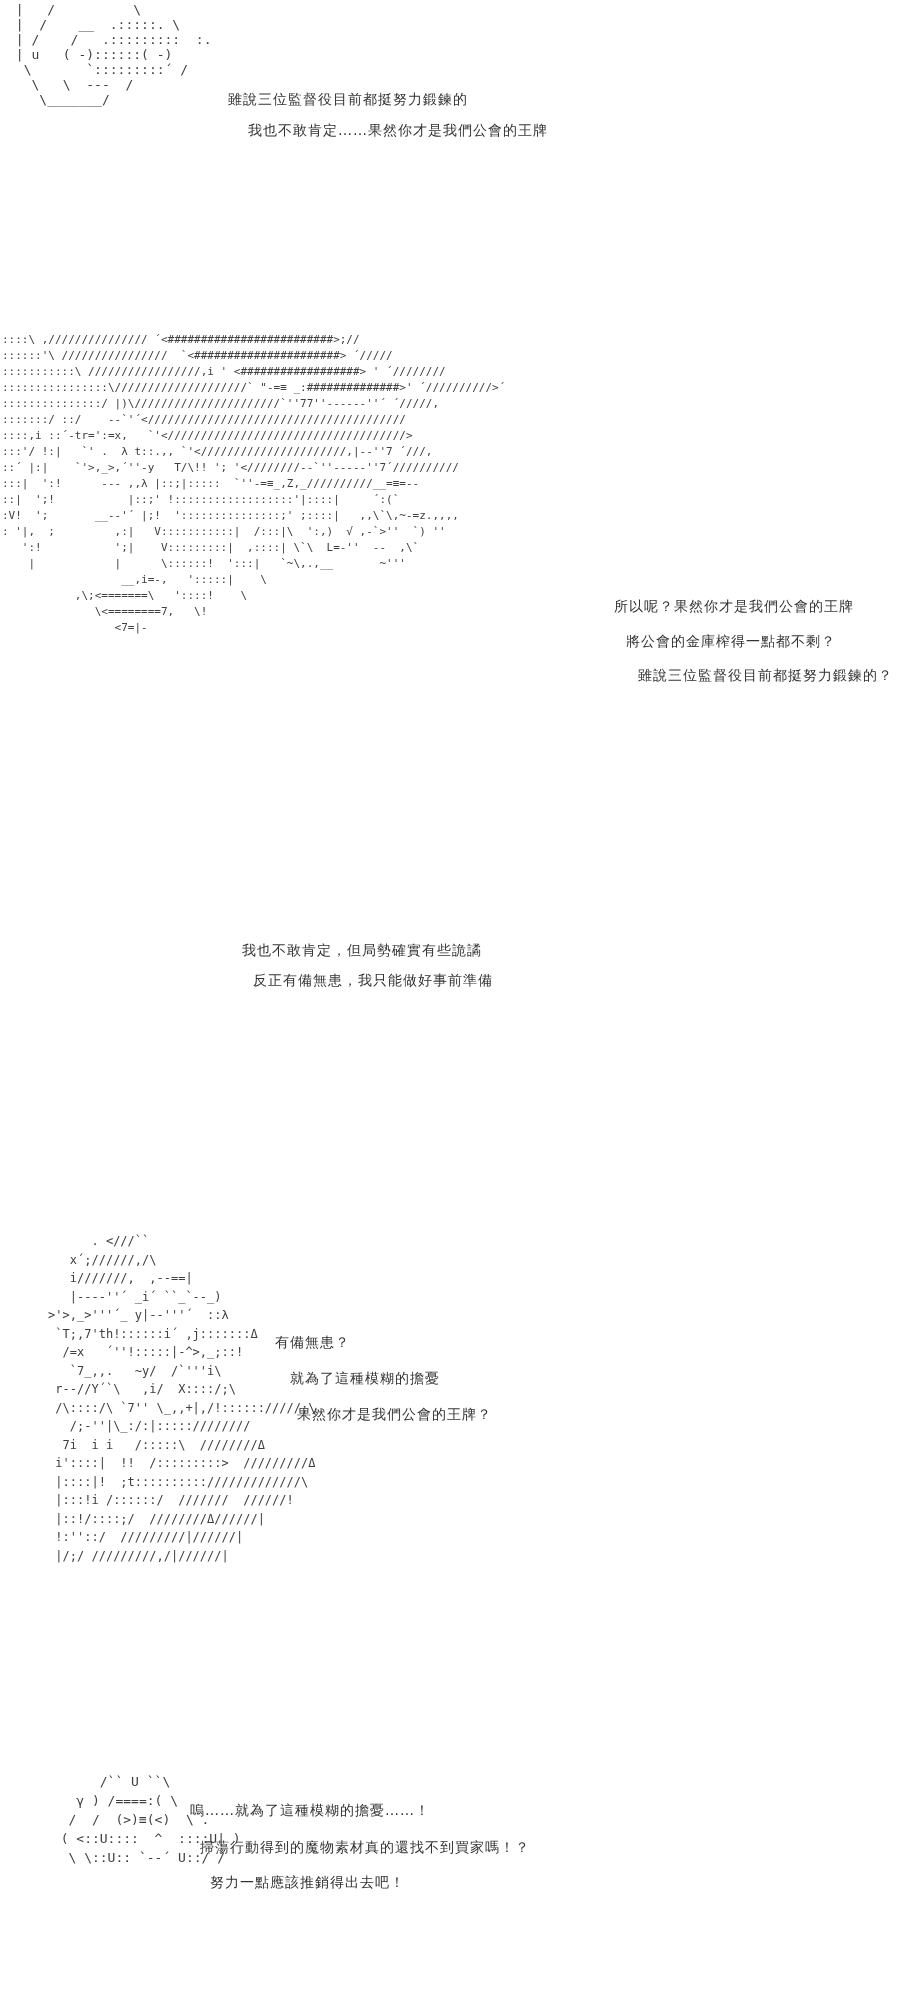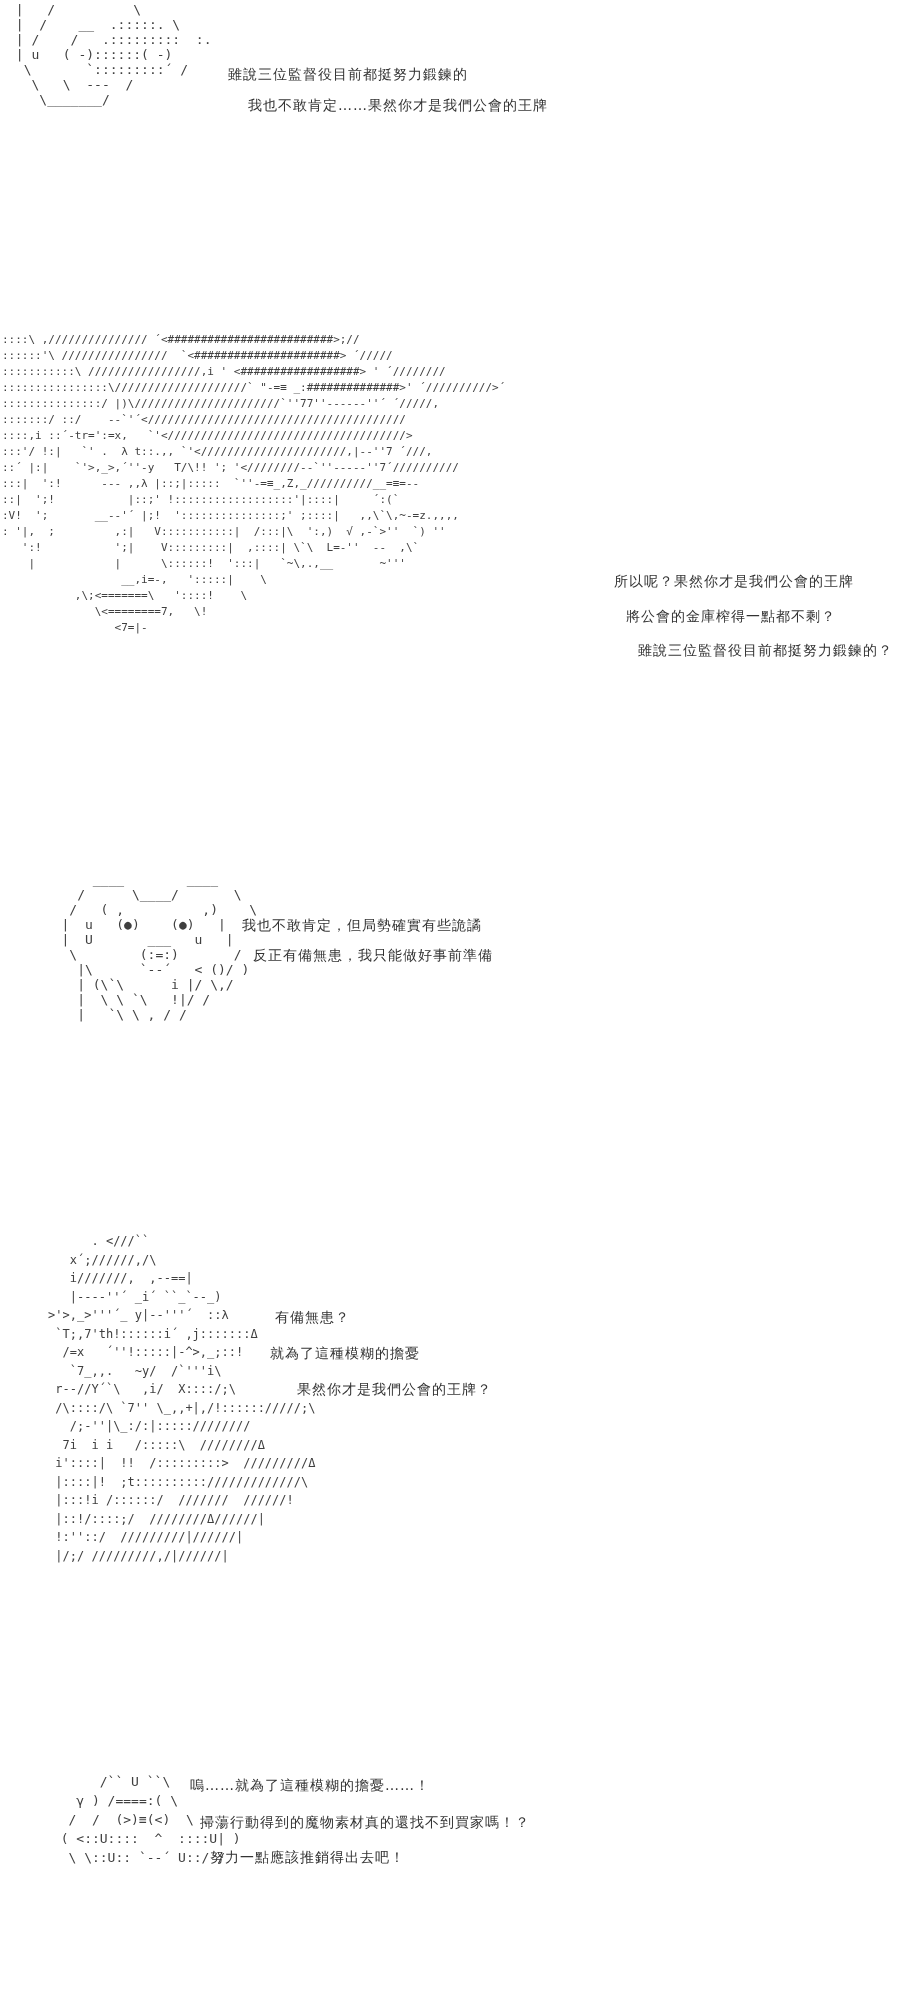--- a/index.html
+++ b/index.html
@@ -22,20 +22,21 @@
   .aa3{left:38px;top:872px;font-size:13px;line-height:15px;}
   .aa4{left:12px;top:1232px;font-size:12px;line-height:18.5px;}
   .aa5{left:45px;top:1772px;font-size:13px;line-height:19px;}
   .dlg{
     position:absolute;
     font-family:"DejaVu Sans","Liberation Sans",sans-serif;
     font-size:14px;
     letter-spacing:1px;
     color:#333333;
     white-space:nowrap;
+    margin-top:25px;
   }
 </style>
 </head>
 <body>
 
 <div class="canvas">
 
   <pre class="aa aa1"> |   /          \
  |  /    __  .:::::. \
  | /    /   .:::::::::  :.
@@ -62,30 +63,20 @@
    ':!           ';|    V:::::::::|  ,::::| \`\  L=-''  --  ,\`
     |            |      \::::::!  ':::|   `~\,.,__       ~'''
                   __,i=-,   ':::::|    \
            ,\;&lt;=======\   '::::!    \
               \&lt;========7,   \!
                  &lt;7=|-</pre>
   <div class="dlg" style="left:614px;top:573px">所以呢？果然你才是我們公會的王牌</div>
   <div class="dlg" style="left:626px;top:608px">將公會的金庫榨得一點都不剩？</div>
   <div class="dlg" style="left:638px;top:642px">雖說三位監督役目前都挺努力鍛鍊的？</div>
 
-  <pre class="aa aa3">       ____        ____
-     /      \____/       \
-    /   ( ,          ,)    \
-   |  u   (●)    (●)   |
-   |  U       ___   u   |
-    \        (:=:)       /
-     |\      `--´   &lt; ()/ )
-     | (\`\      i |/ \,/
-     |  \ \ `\   !|/ /
-     |   `\ \ , / /</pre>
   <div class="dlg" style="left:242px;top:917px">我也不敢肯定，但局勢確實有些詭譎</div>
   <div class="dlg" style="left:253px;top:947px">反正有備無患，我只能做好事前準備</div>
 
   <pre class="aa aa4">           . &lt;///``
         x´;//////,/\
         i///////,  ,--==|
         |----''´ _i´ ``_`--_)
      &gt;'&gt;,_&gt;'''´_ y|--'''´  ::λ
       `T;,7'th!::::::i´ ,j:::::::Δ
        /=x   ´''!:::::|-^&gt;,_;::!
@@ -94,21 +85,21 @@
       /\::::/\ `7'' \_,,+|,/!:::::://///;\
         /;-''|\_:/:|:::::////////
        7i  i i   /:::::\  ////////Δ
       i'::::|  !!  /:::::::::&gt;  /////////Δ
       |::::|!  ;t:::::::::://///////////\
       |:::!i /::::::/  ///////  //////!
       |::!/::::;/  ////////Δ//////|
       !:''::/  /////////|//////|
       |/;/ /////////,/|//////|</pre>
   <div class="dlg" style="left:275px;top:1309px">有備無患？</div>
-  <div class="dlg" style="left:270px;top:1345px">就為了這種模糊的擔憂</div>
+  <div class="dlg" style="left:290px;top:1345px">就為了這種模糊的擔憂</div>
   <div class="dlg" style="left:297px;top:1381px">果然你才是我們公會的王牌？</div>
 
   <pre class="aa aa5">       /`` U ``\
     γ ) /====:( \
    /  /  (&gt;)≡(&lt;)  \ .
   ( &lt;::U::::  ^  ::::U| )
    \ \::U:: `--´ U::/ /</pre>
   <div class="dlg" style="left:190px;top:1777px">嗚……就為了這種模糊的擔憂……！</div>
   <div class="dlg" style="left:200px;top:1814px">掃蕩行動得到的魔物素材真的還找不到買家嗎！？</div>
   <div class="dlg" style="left:210px;top:1849px">努力一點應該推銷得出去吧！</div>

